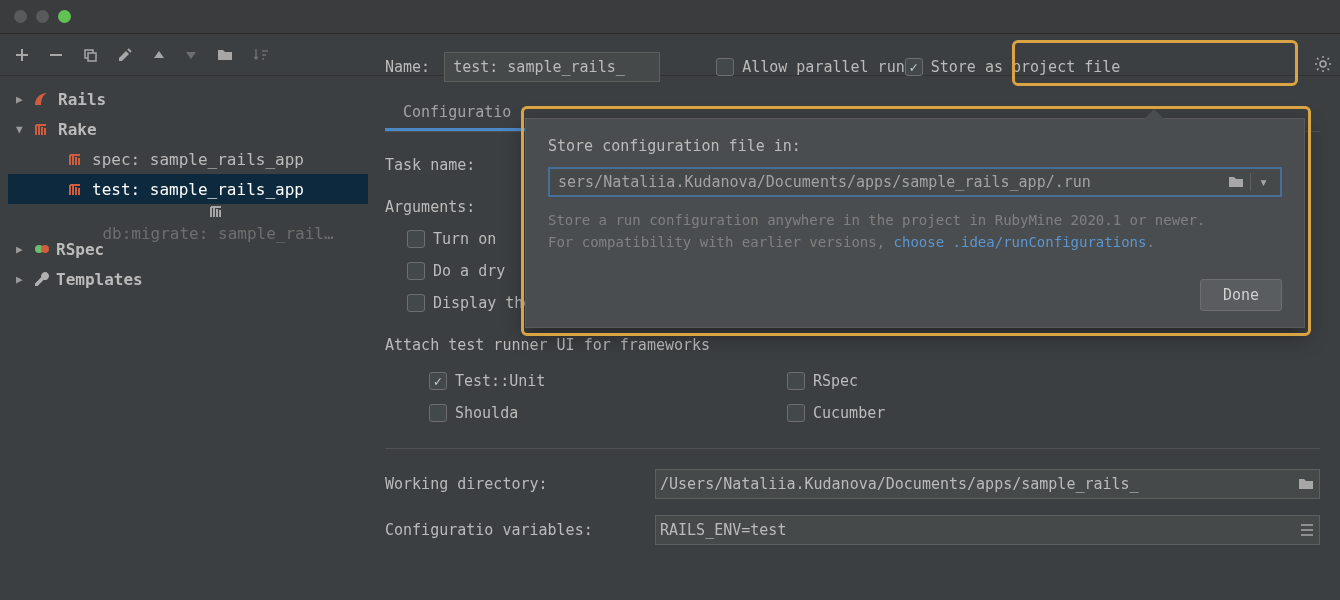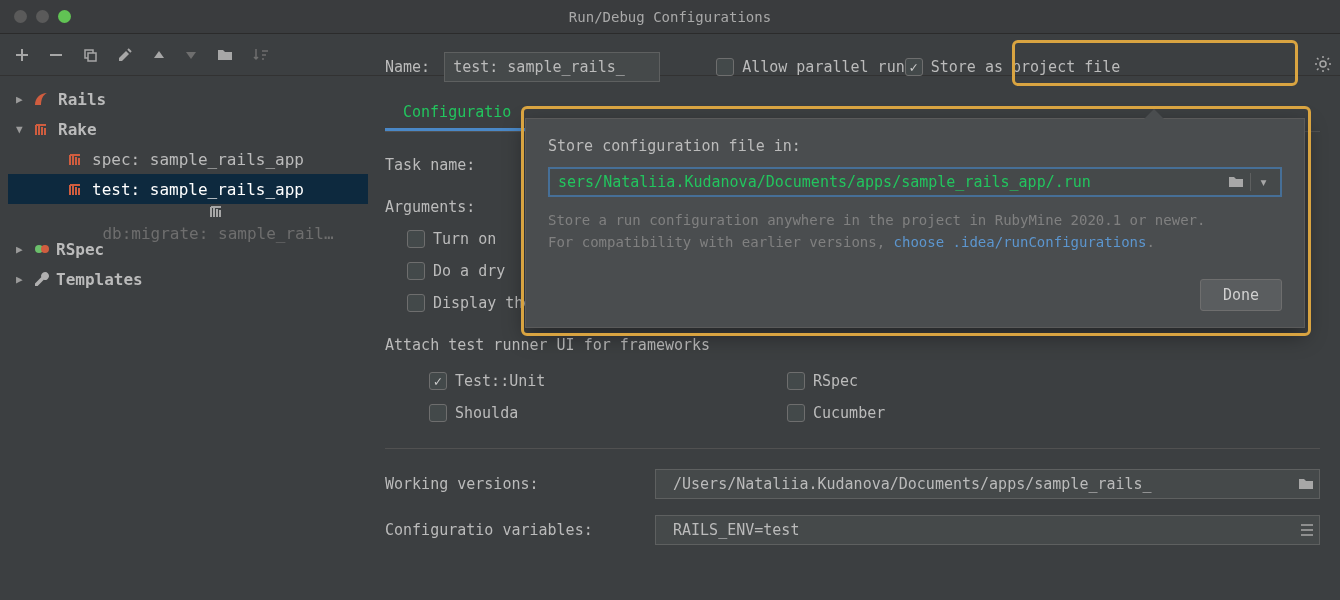--- a/index.html
+++ b/index.html
@@ -129,21 +129,21 @@
   height: 36px;
   border-bottom: 1px solid #515151;
 }
 .tab {
   padding: 0 18px;
   height: 36px;
   display: flex;
   align-items: center;
   font-size: 15px;
 }
-.tab.active { border-bottom: 3px solid #4a88c7; color: #22c55e; }
+.tab.active { border-bottom: 3px solid #4a88c7; color: #a3a3a3; }
 .form-row {
   display: flex;
   align-items: center;
   margin-top: 24px;
 }
 .form-label { width: 270px; }
 .opt-row {
   display: flex;
   align-items: center;
   margin-top: 14px;
@@ -162,21 +162,21 @@
   border-top: 1px solid #515151;
   margin-top: 26px;
 }
 .wd-input, .env-input {
   background: #45494a;
   border: 1px solid #5e6060;
   color: #bbbbbb;
   font-family: inherit;
   font-size: 15px;
   height: 30px;
-  padding: 0 17px;
+  padding: 0 4px;
   flex: 1;
 }
 .input-wrap { display: flex; align-items: center; flex: 1; position: relative; }
 .input-icon-right {
   position: absolute;
   right: 6px;
   color: #8a8a8a;
 }
 .popup {
   position: absolute;
@@ -203,21 +203,21 @@
   align-items: center;
   background: #45494a;
   border: 2px solid #466f97;
   height: 30px;
   padding: 0 4px 0 8px;
 }
 .popup-input {
   flex: 1;
   background: transparent;
   border: none;
-  color: #22c55e;
+  color: #a3a3a3;
   font-family: inherit;
   font-size: 15px;
   outline: none;
 }
 .popup-folder { color: #8a8a8a; margin: 0 6px; }
 .popup-dd {
   width: 26px;
   border-left: 1px solid #5e6060;
   display: flex; align-items: center; justify-content: center;
   color: #a7a7a7;
@@ -250,21 +250,20 @@
 </style>
 </head>
 <body>
 
 <div class="titlebar">
   <div class="traffic-lights">
     <div class="tl red"></div>
     <div class="tl yel"></div>
     <div class="tl grn"></div>
   </div>
-  <div class="titlebar-title">Run/Debug Configurations</div>
 </div>
 
 <div class="toolbar">
   <span class="ico" style="padding:6px 9px">
     <svg width="14" height="14" viewBox="0 0 14 14">
         <path d="M7 1v12M1 7h12" stroke="currentColor" stroke-width="2"></path>
       </svg>
   </span>
   <span class="ico" style="padding:6px 9px">
     <svg width="14" height="14" viewBox="0 0 14 14">
@@ -428,21 +427,21 @@
     </label>
     <label class="chk-label">
       <span class="chk"></span>
       <span>Cucumber</span>
     </label>
   </div>
 
   <div class="divider"></div>
 
   <div class="form-row" style="margin-top:20px">
-    <span class="form-label">Working versions:</span>
+    <span class="form-label">Working directory:</span>
     <div class="input-wrap">
       <input class="wd-input" value="/Users/Nataliia.Kudanova/Documents/apps/sample_rails_" style="">
       <span class="input-icon-right ico">
         <svg width="16" height="14" viewBox="0 0 16 14">
             <path d="M1 2h5l2 2h7v8H1z" fill="currentColor"></path>
           </svg>
       </span>
     </div>
   </div>
 

